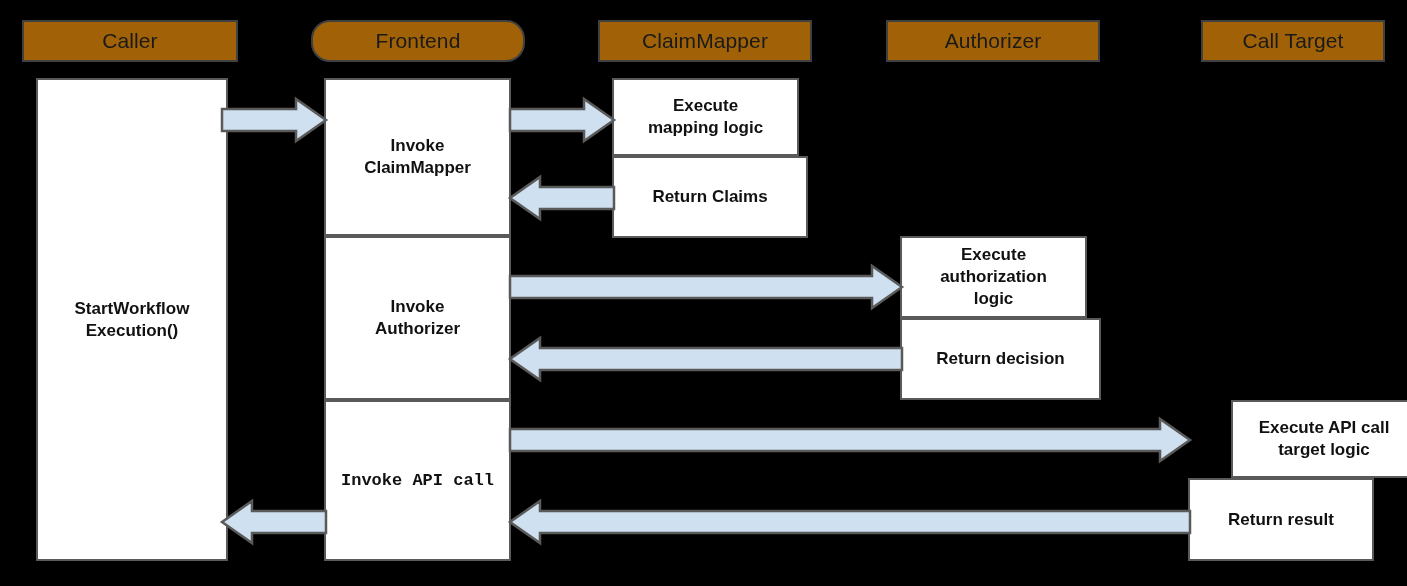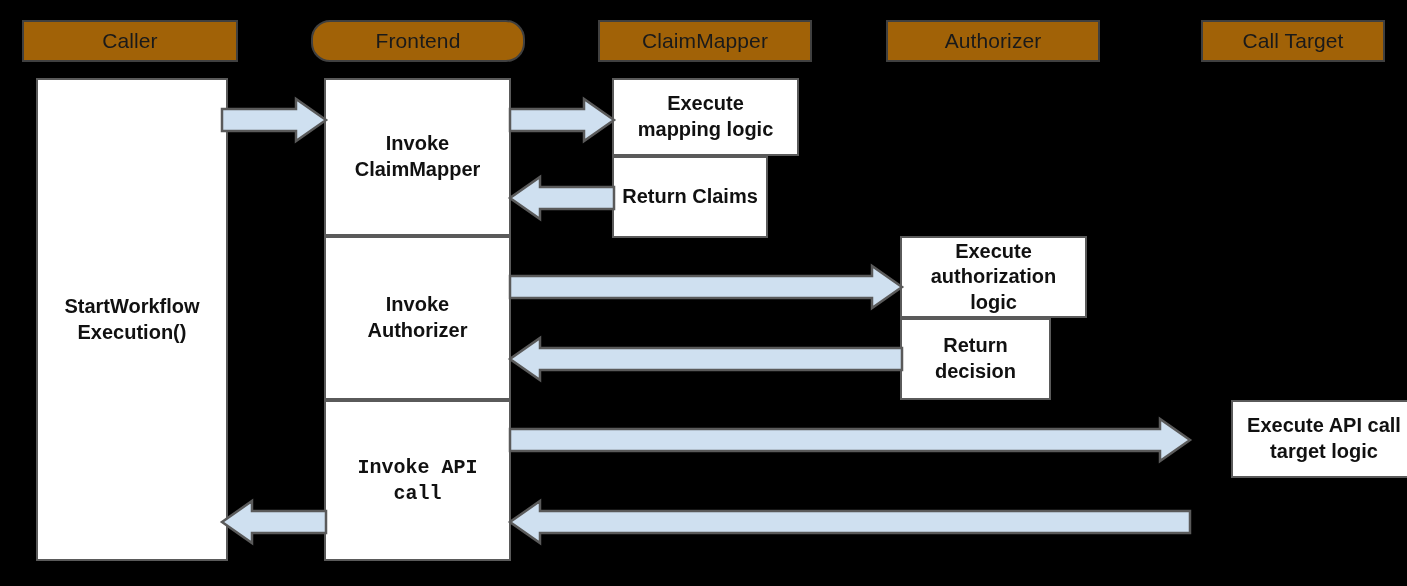--- a/index.html
+++ b/index.html
@@ -39,21 +39,21 @@
   .activation {
     position: absolute;
     background: #ffffff;
     border: 2px solid #5a5a5a;
     box-sizing: border-box;
     display: flex;
     align-items: center;
     justify-content: center;
     text-align: center;
     font-family: "Liberation Sans", sans-serif;
-    font-size: 20px;
+    font-size: 17px;
     font-weight: bold;
     color: #111111;
     line-height: 1.28;
     padding: 2px 6px;
   }
   .act-label {
     display: block;
     white-space: pre-line;
   }
 
@@ -108,39 +108,42 @@
 
   <div class="activation" style="left:324px; top:400px; width:187px; height:161px;font-family:Liberation Mono, monospace;">
     <span class="act-label">Invoke API call</span>
   </div>
 
   <div class="activation" style="left:612px; top:78px; width:187px; height:78px;">
     <span class="act-label">Execute
 mapping logic</span>
   </div>
 
-  <div class="activation" style="left:612px; top:156px; width:156px; height:82px;">
+  <div class="activation" style="left:612px; top:156px; width:196px; height:82px;">
     <span class="act-label">Return Claims</span>
   </div>
 
   <div class="activation" style="left:900px; top:236px; width:187px; height:82px;">
     <span class="act-label">Execute
 authorization
 logic</span>
   </div>
 
-  <div class="activation" style="left:900px; top:318px; width:151px; height:82px;">
+  <div class="activation" style="left:900px; top:318px; width:201px; height:82px;">
     <span class="act-label">Return decision</span>
   </div>
 
   <div class="activation" style="left:1188px; top:400px; width:186px; height:78px;margin-left:43px;">
     <span class="act-label">Execute API call
 target logic</span>
   </div>
 
+  <div class="activation" style="left:1188px; top:478px; width:186px; height:83px;">
+    <span class="act-label">Return result</span>
+  </div>
 
   <div class="arrow" style="left:222px; top:99px; width:104px; height:42px;">
     <svg width="104" height="42" viewBox="0 0 104 42">
       <polygon points="0,10 74,10 74,0 104,21 74,42 74,32 0,32" fill="#cfe0f0" stroke="#5a5a5a" stroke-width="2.5" stroke-linejoin="miter"></polygon>
     </svg>
   </div>
 
   <div class="arrow" style="left:510px; top:99px; width:104px; height:42px;">
     <svg width="104" height="42" viewBox="0 0 104 42">
       <polygon points="0,10 74,10 74,0 104,21 74,42 74,32 0,32" fill="#cfe0f0" stroke="#5a5a5a" stroke-width="2.5" stroke-linejoin="miter"></polygon>

